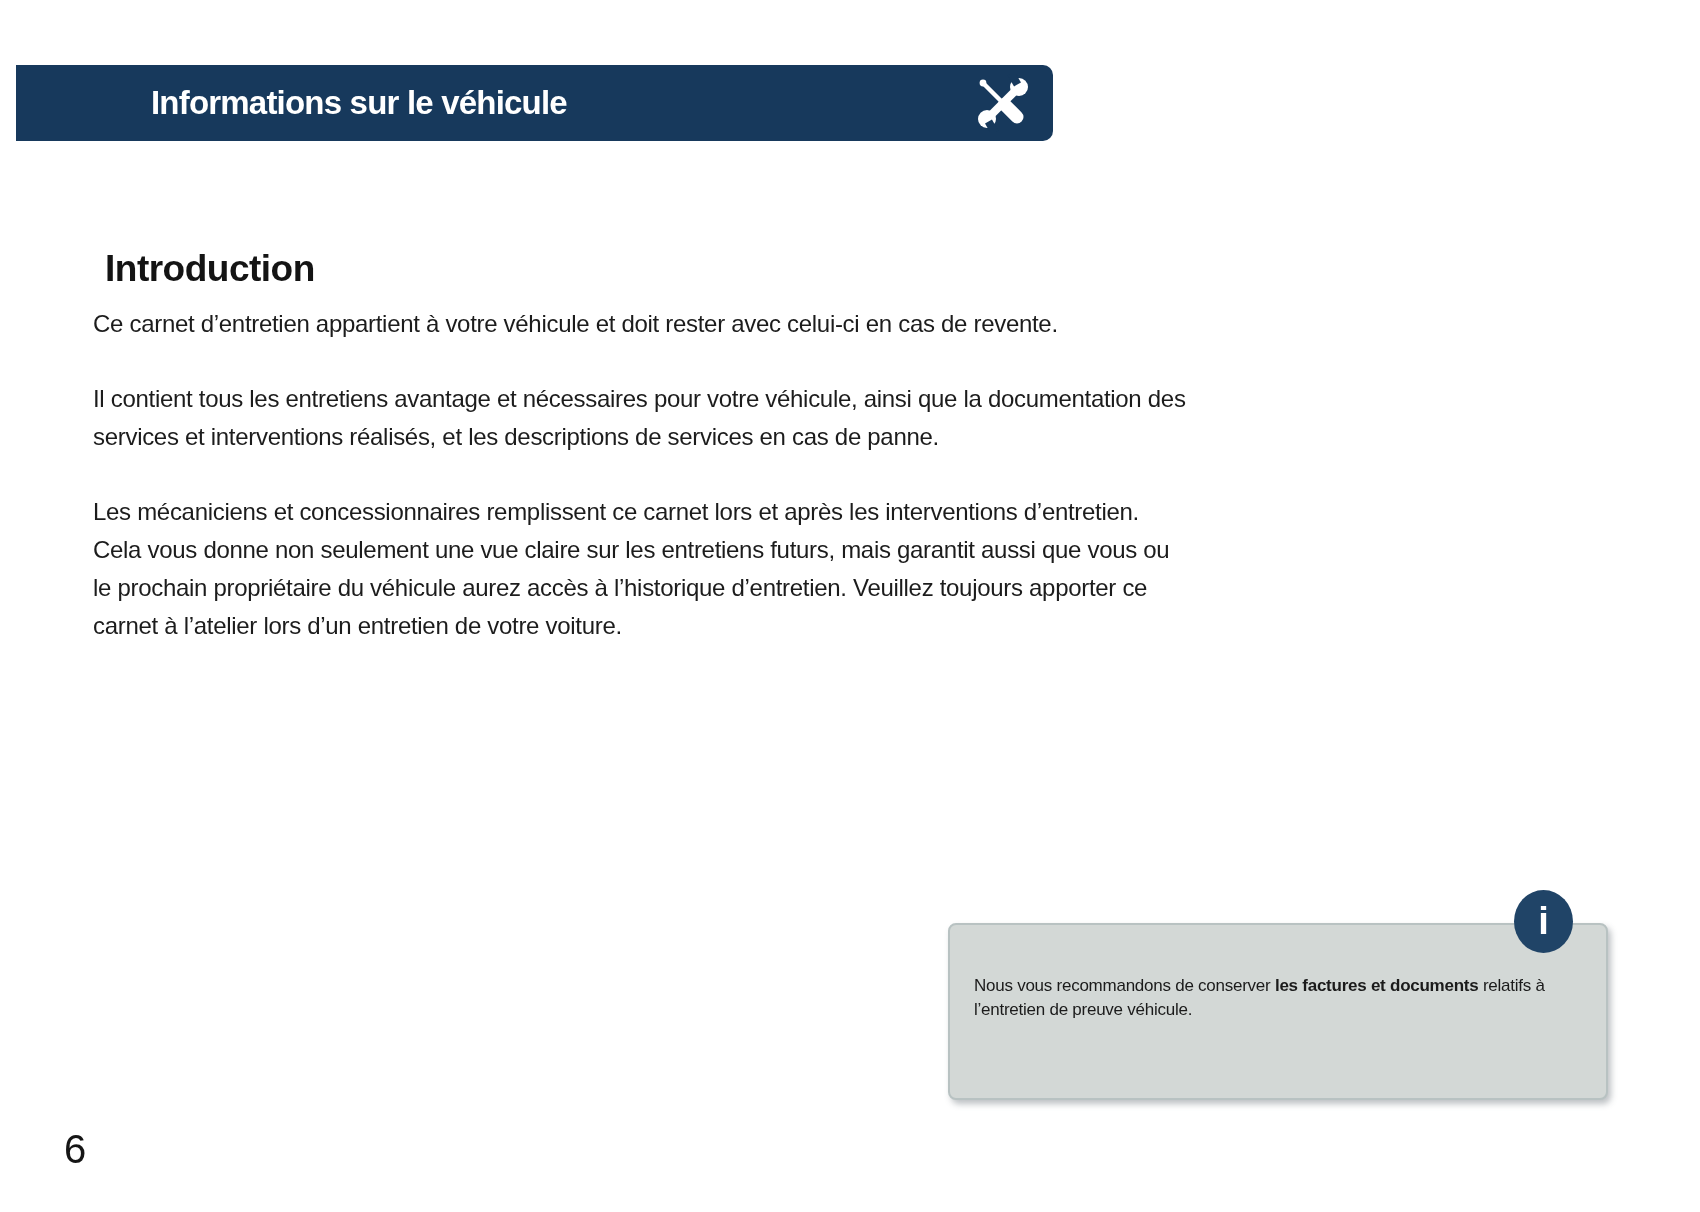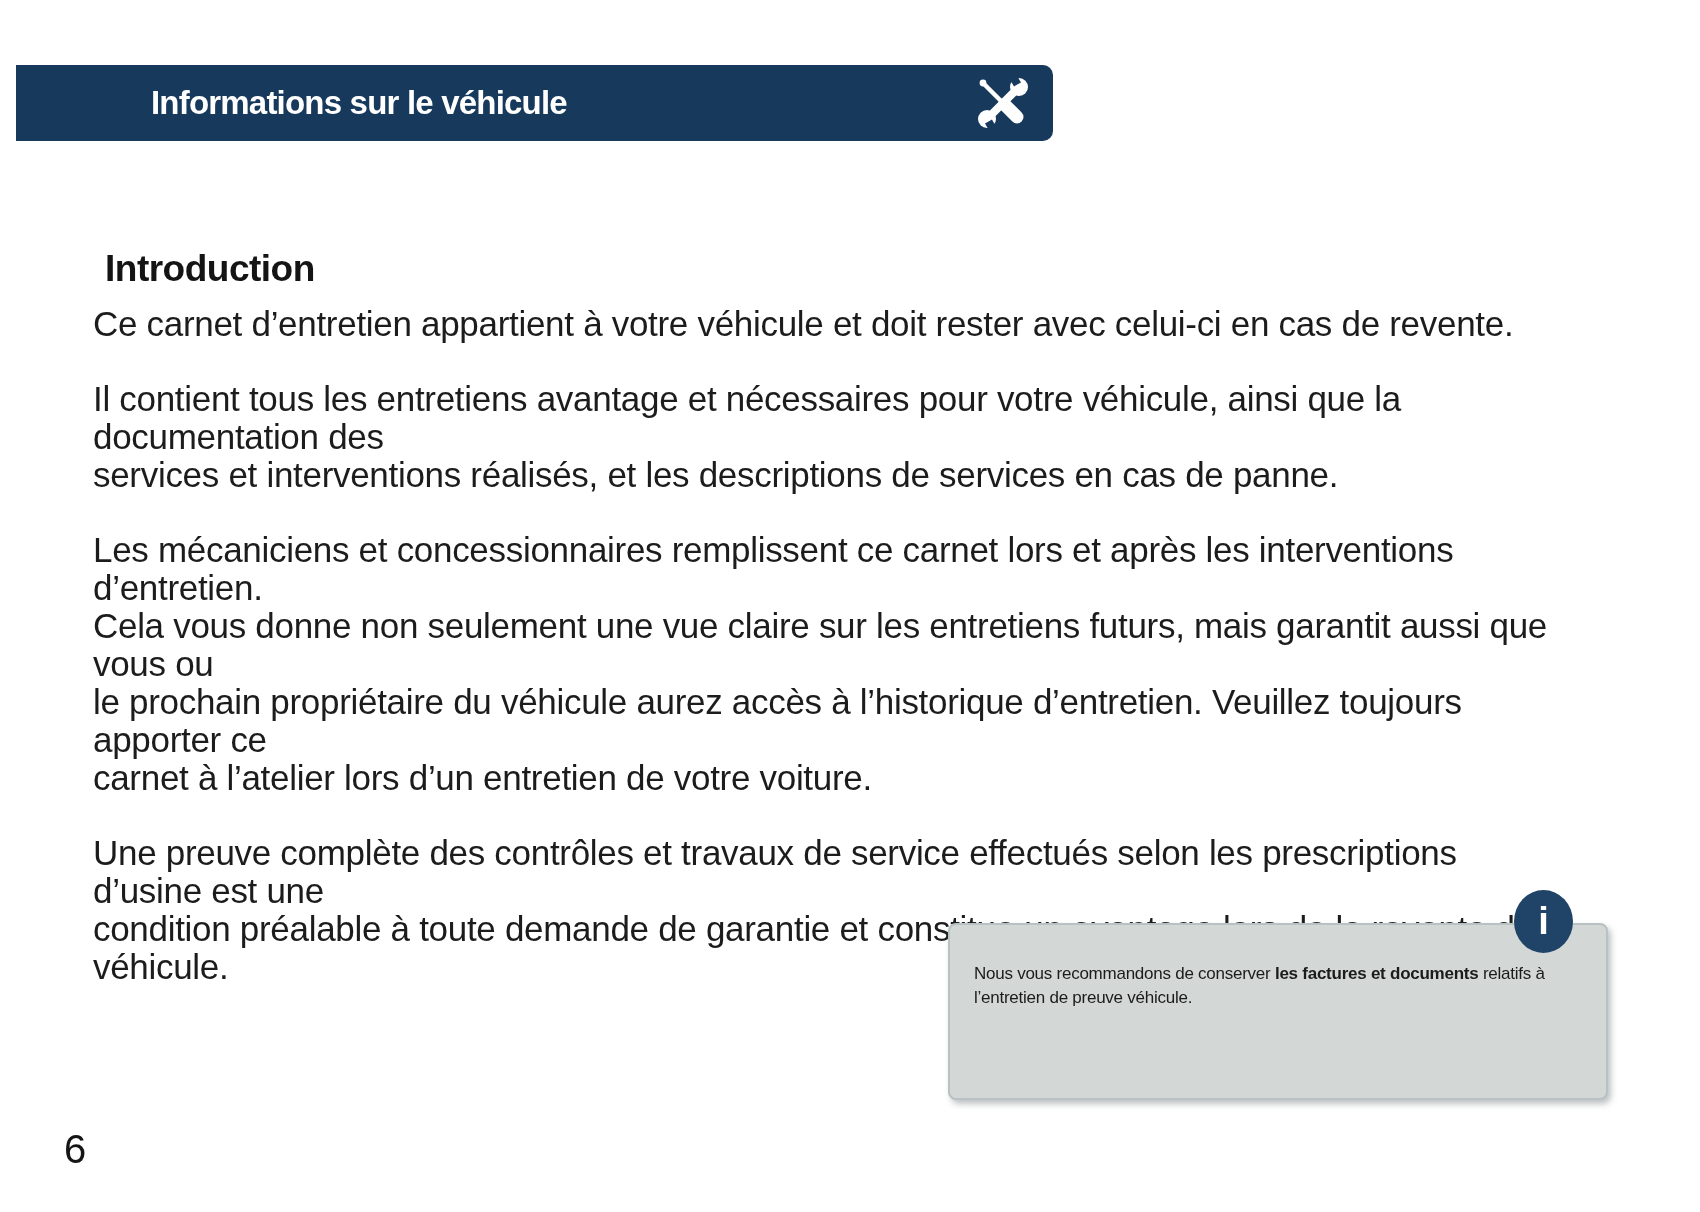--- a/index.html
+++ b/index.html
@@ -21,31 +21,31 @@
   }
   .header-icon { position:absolute; left:958px; top:9px; width:58px; height:58px; }
 
   
   .content { position:absolute; left:93px; top:247px; width:1460px; }
   .content h1 {
     margin:0 0 14px 12px; font-size:37px; line-height:44px; font-weight:bold;
     letter-spacing:-0.5px; color:#141414;
   }
   .body-p {
-    margin:0 0 37px 0; font-size:35px; line-height:38px;
+    margin:0 0 37px 0; font-size:24px; line-height:38px;
     letter-spacing:-0.3px; color:#1c1c1c;
   }
   .pre { white-space:pre-line; }
 
   
   .note-box {
     position:absolute; left:948px; top:923px; width:660px; height:177px;
     box-sizing:border-box; background:#d3d8d6; border:2px solid #b8c2c2;
     border-radius:8px; box-shadow:3px 4px 6px rgba(108,118,124,0.45);
-    padding:37px 12px 0 24px;
+    padding:49px 12px 0 24px;
     font-size:17px; line-height:24px; letter-spacing:-0.25px; color:#1b1b1b;
   }
   .note-p { margin:0 0 20px 0; }
   .note-p b { font-weight:bold; }
   .info-badge {
     position:absolute; left:1514px; top:890px; width:59px; height:63px;
     background:#204467; border-radius:50%; z-index:2;
     display:flex; align-items:center; justify-content:center;
     color:#ffffff; font-size:38px; font-weight:bold; line-height:1;
     padding-bottom:2px; box-sizing:border-box;
@@ -80,22 +80,20 @@
 
   <div class="content">
     <h1>Introduction</h1>
     <p class="body-p pre">Ce carnet d’entretien appartient à votre véhicule et doit rester avec celui-ci en cas de revente.</p>
     <p class="body-p pre">Il contient tous les entretiens avantage et nécessaires pour votre véhicule, ainsi que la documentation des
 services et interventions réalisés, et les descriptions de services en cas de panne.</p>
     <p class="body-p pre">Les mécaniciens et concessionnaires remplissent ce carnet lors et après les interventions d’entretien.
 Cela vous donne non seulement une vue claire sur les entretiens futurs, mais garantit aussi que vous ou
 le prochain propriétaire du véhicule aurez accès à l’historique d’entretien. Veuillez toujours apporter ce
 carnet à l’atelier lors d’un entretien de votre voiture.</p>
-    <p class="body-p pre">Une preuve complète des contrôles et travaux de service effectués selon les prescriptions d’usine est une
-condition préalable à toute demande de garantie et constitue un avantage lors de la revente du véhicule.</p>
   </div>
 
   <div class="info-badge">
     <span>i</span>
   </div>
   <div class="note-box">
     <p class="note-p"><span>Nous vous recommandons de conserver </span><b>les factures et documents</b><span> relatifs à</span><br><span>l’entretien de preuve véhicule.</span></p>
   </div>
 
   <div class="page-number">6</div>

